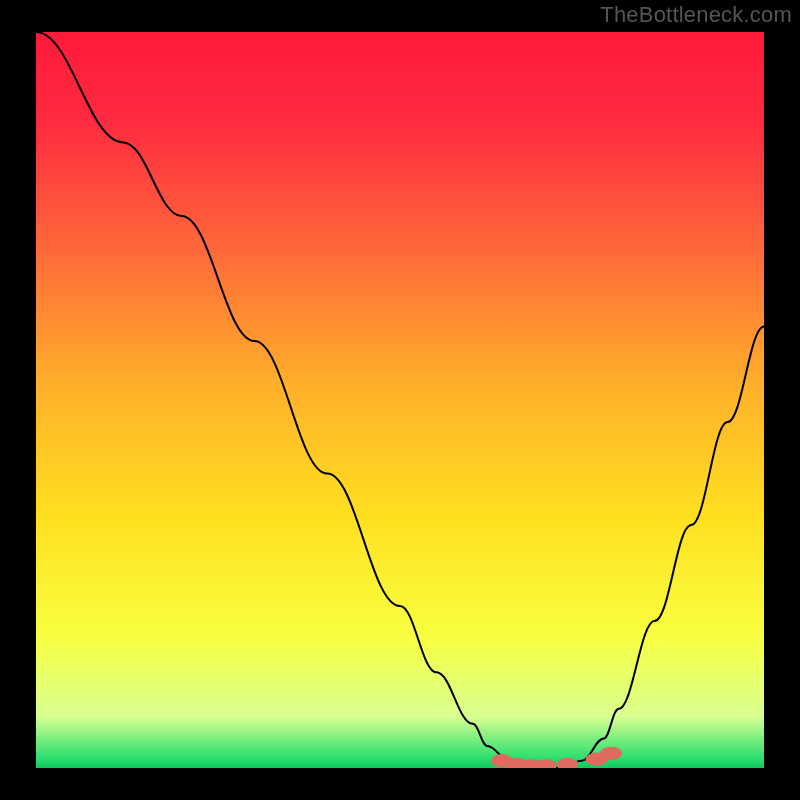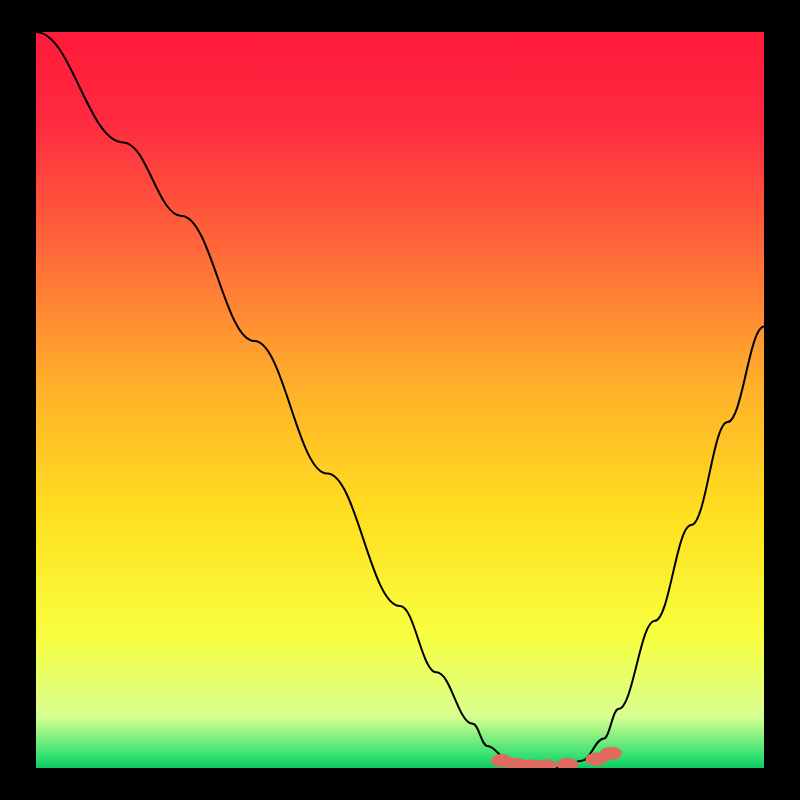--- a/index.html
+++ b/index.html
@@ -36,20 +36,21 @@
   .plot svg {
     width: 100%;
     height: 100%;
     display: block;
   }
 </style>
 </head>
 <body>
 
 <div class="frame">
+  <div class="attribution">TheBottleneck.com</div>
 
   <div class="plot">
     <svg viewBox="0 0 100 100" preserveAspectRatio="none">
       <defs>
         <linearGradient id="bg-grad" x1="0" y1="0" x2="0" y2="1">
         <stop offset="0%" stop-color="#ff1a3a"></stop>
             <stop offset="12%" stop-color="#ff2a40"></stop>
             <stop offset="30%" stop-color="#ff6a3a"></stop>
             <stop offset="48%" stop-color="#ffb02a"></stop>
             <stop offset="66%" stop-color="#ffe020"></stop>

